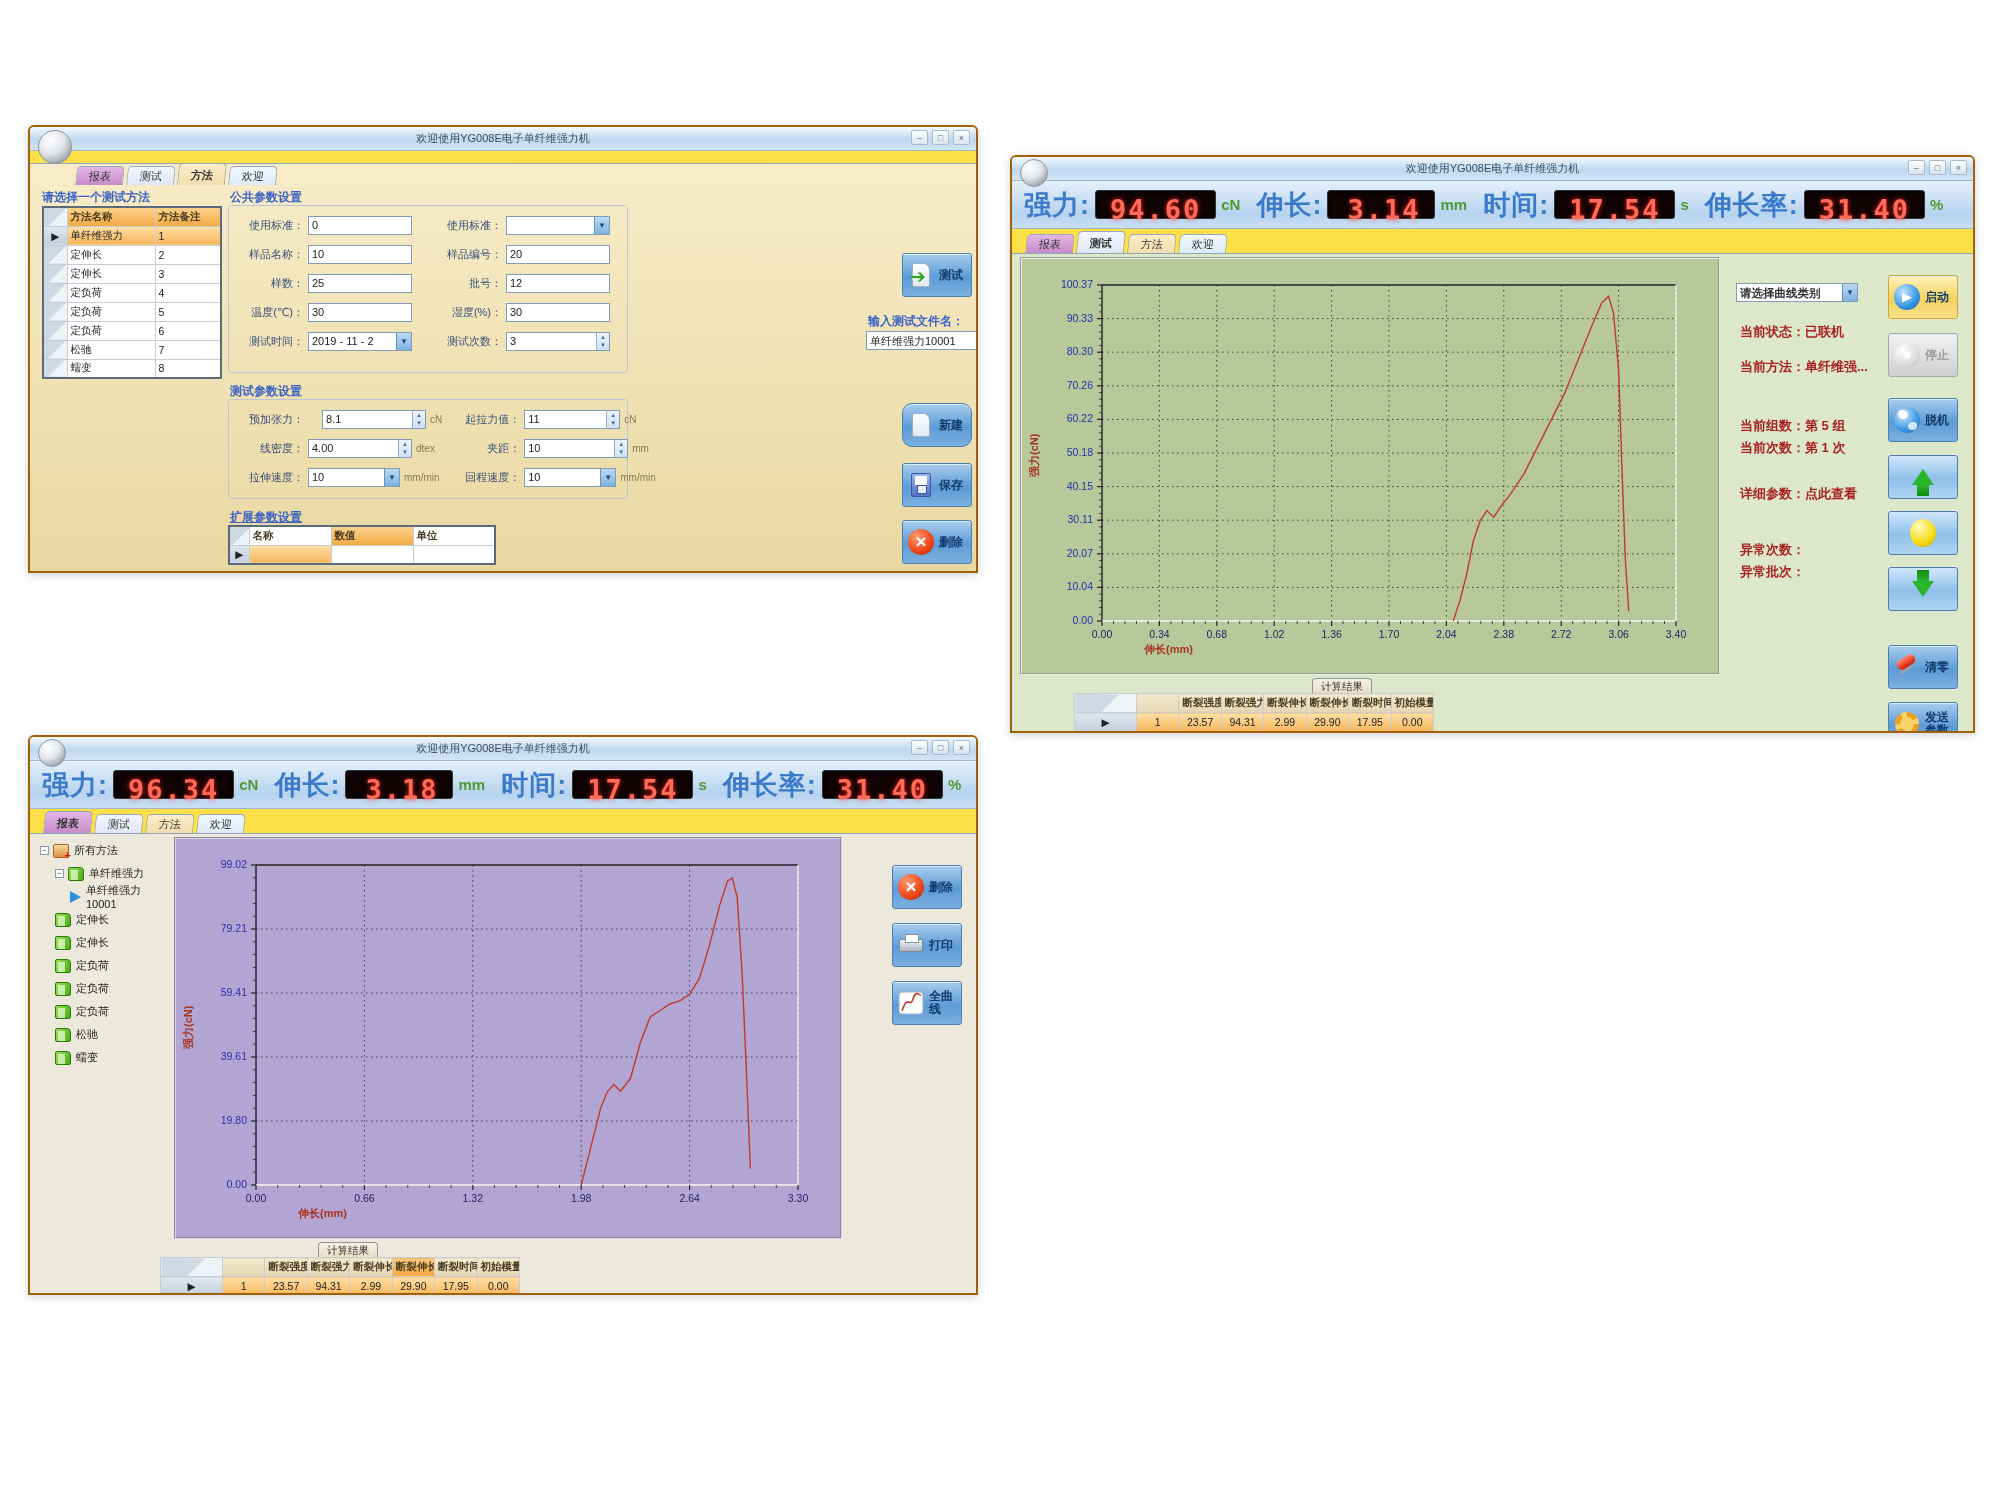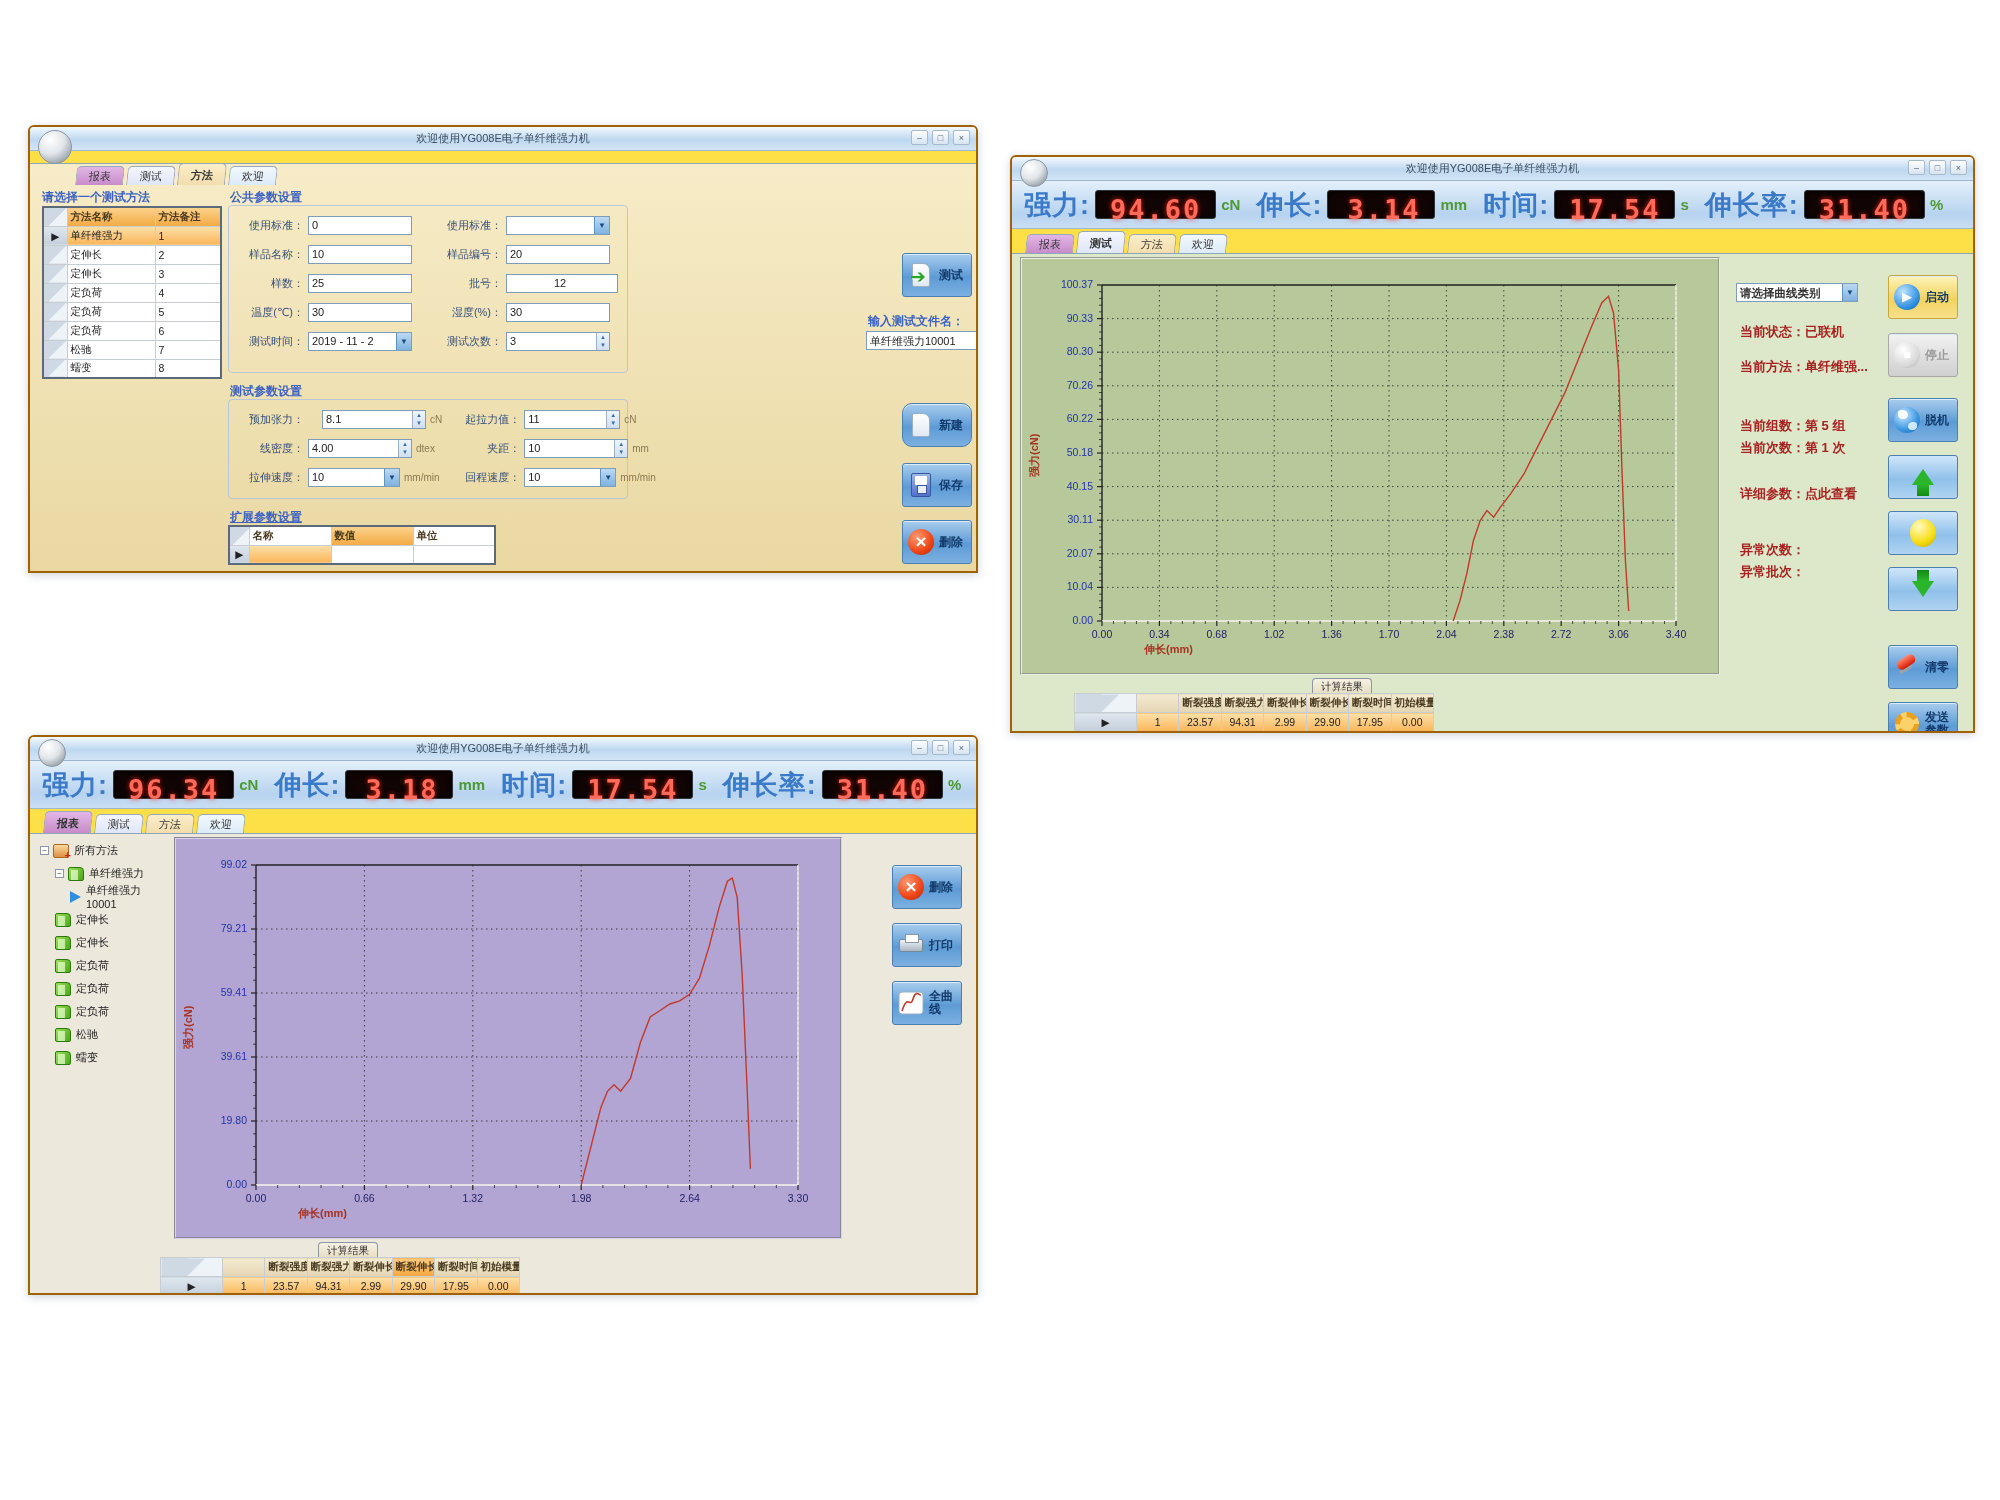--- a/index.html
+++ b/index.html
@@ -257,21 +257,21 @@
           </div>
         </div>
         <div class="frow">
           <span class="flabel">样数：</span>
           <div class="fbox" style="width: 104px;">
             <span class="fval">25</span>
           </div>
         </div>
         <div class="frow">
           <span class="flabel">批号：</span>
-          <div class="fbox" style="width: 112px; padding-left: 44px;">
+          <div class="fbox" style="width: 104px;">
             <span class="fval">12</span>
           </div>
         </div>
         <div class="frow">
           <span class="flabel">温度(℃)：</span>
           <div class="fbox" style="width: 104px;">
             <span class="fval">30</span>
           </div>
         </div>
         <div class="frow">

